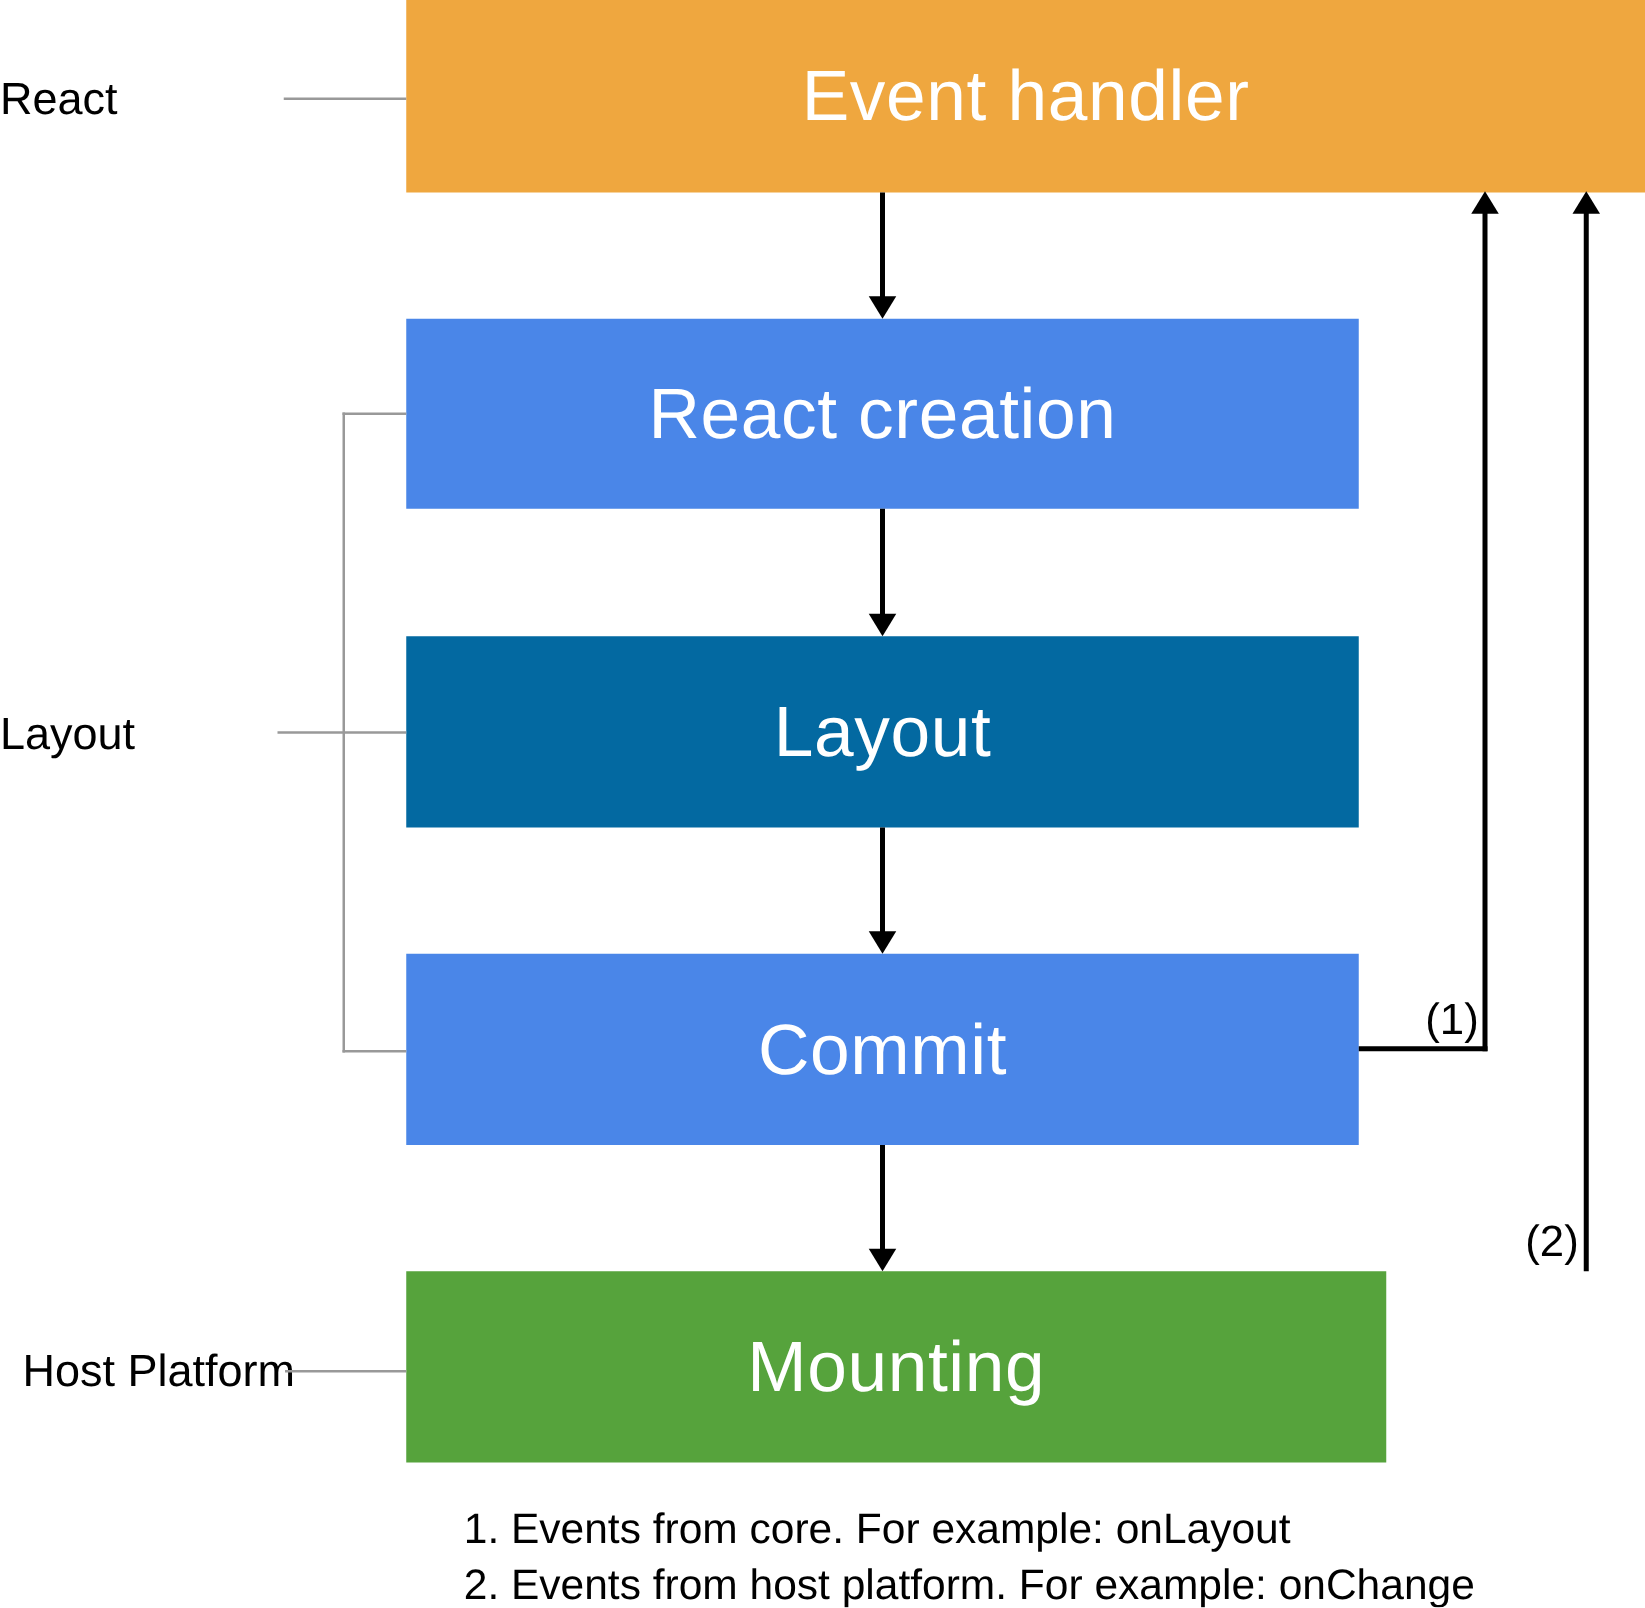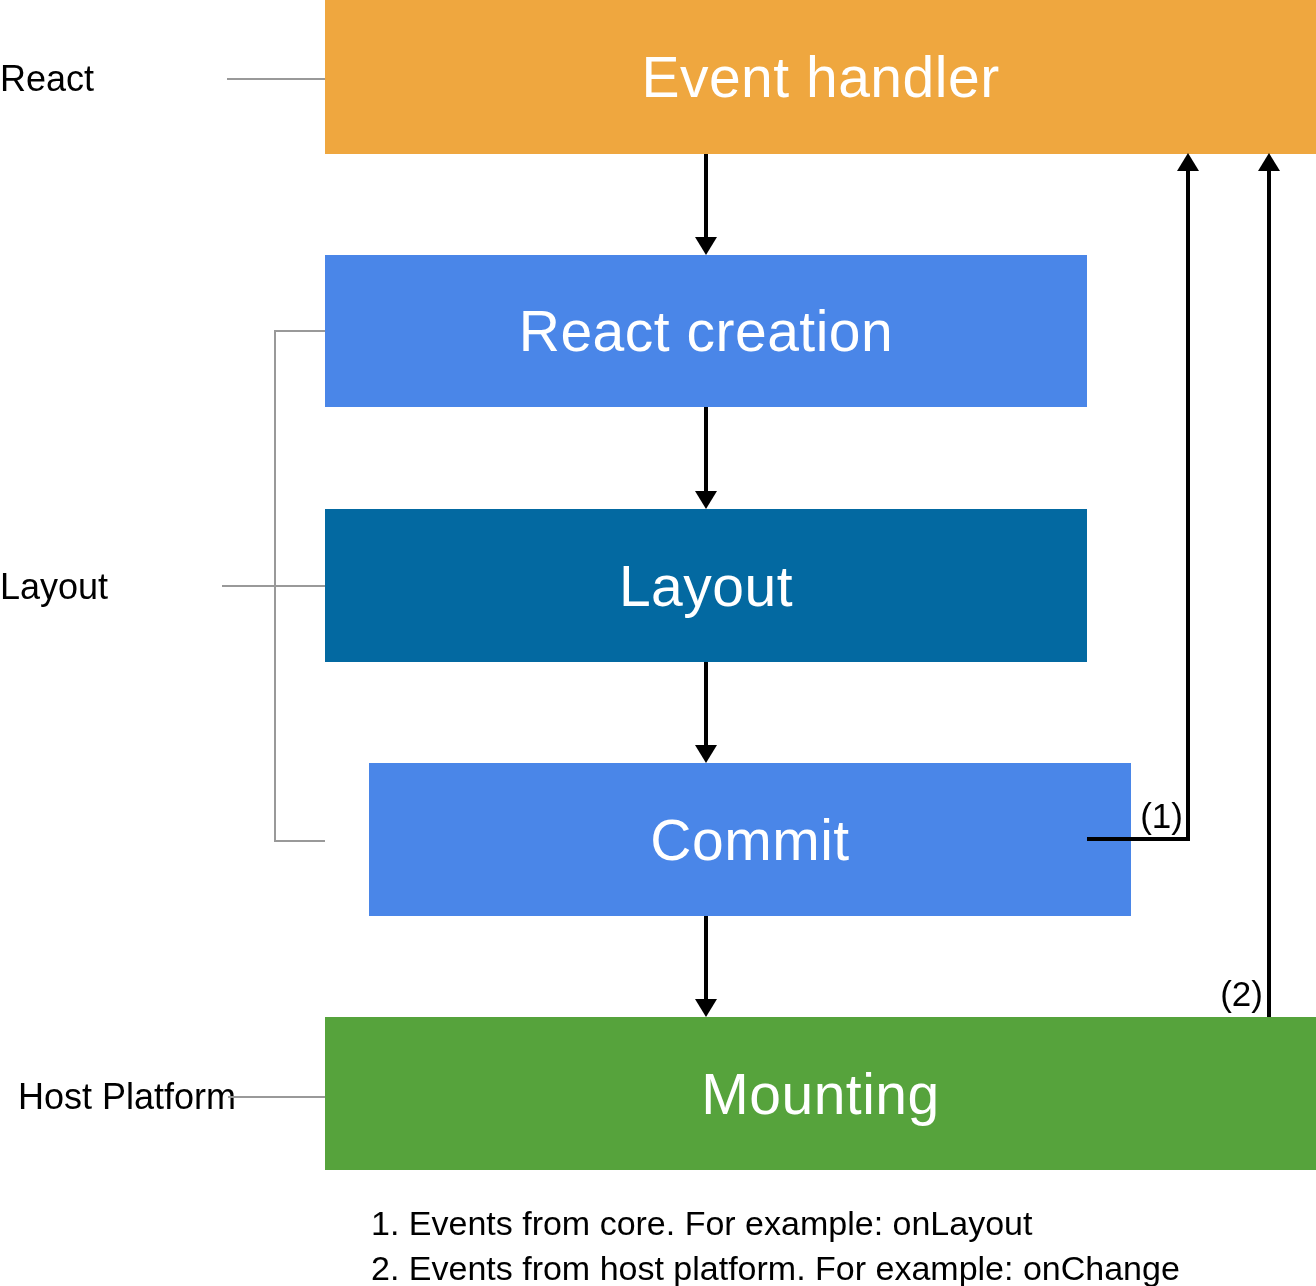--- a/index.html
+++ b/index.html
@@ -18,21 +18,21 @@
     justify-content: center;
     color: #ffffff;
     font-size: 57px;
     font-weight: 400;
     letter-spacing: 0.5px;
   }
   .box-event    { left: 325px; top: 0px;    width: 991px; height: 154px; }
   .box-tree     { left: 325px; top: 255px;  width: 762px; height: 152px; }
   .box-layout   { left: 325px; top: 509px;  width: 762px; height: 153px; }
   .box-commit   { left: 325px; top: 763px;  width: 762px; height: 153px; }
-  .box-mounting { left: 325px; top: 1017px; width: 991px; height: 153px; }
+  .box-mounting { left: 325px; top: 1017px; width: 784px; height: 153px; }
 
   .side-label {
     position: absolute;
     color: #000000;
     font-size: 36px;
     text-align: left;
     line-height: 40px;
     white-space: nowrap;
   }
   .label-react    { left: 0px; width: 220px; top: 59px;   }
@@ -105,21 +105,21 @@
   </div>
 
   <div class="box box-tree" style="background-color: rgb(74, 134, 232);">
     <span>React creation</span>
   </div>
 
   <div class="box box-layout" style="background-color: #0369a1;">
     <span>Layout</span>
   </div>
 
-  <div class="box box-commit" style="background-color: rgb(74, 134, 232); margin-left: 44px;">
+  <div class="box box-commit" style="background-color: rgb(74, 134, 232);">
     <span>Commit</span>
   </div>
 
   <div class="box box-mounting" style="background-color: rgb(86, 163, 60);">
     <span>Mounting</span>
   </div>
 
   <div class="side-label label-react">React</div>
   <div class="gray-line line-react"></div>
 

